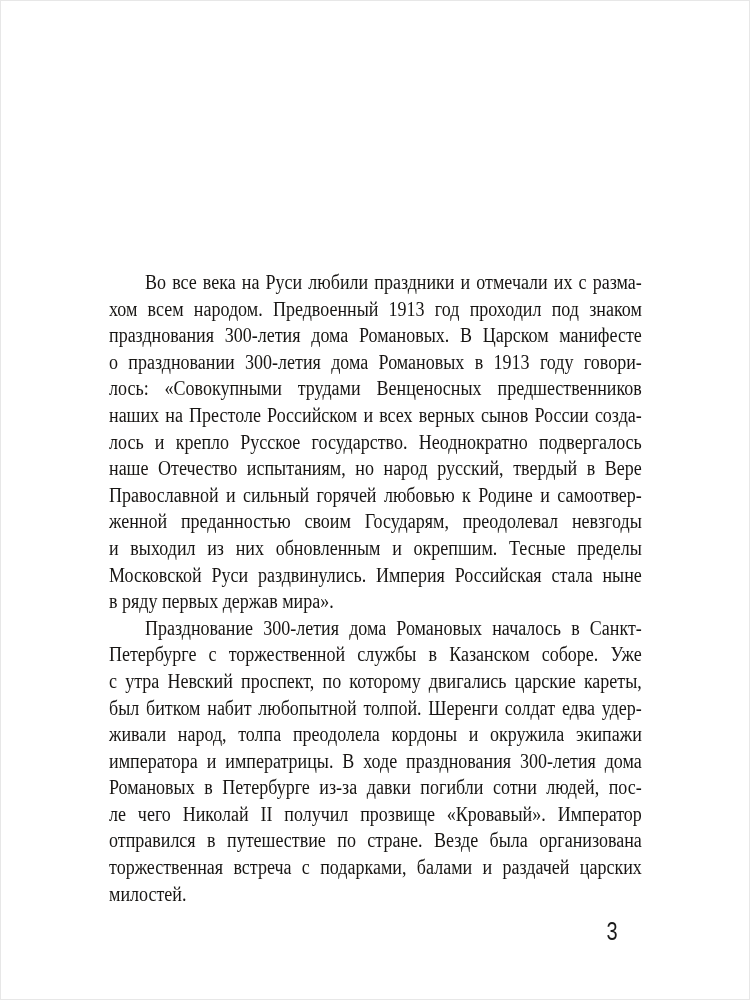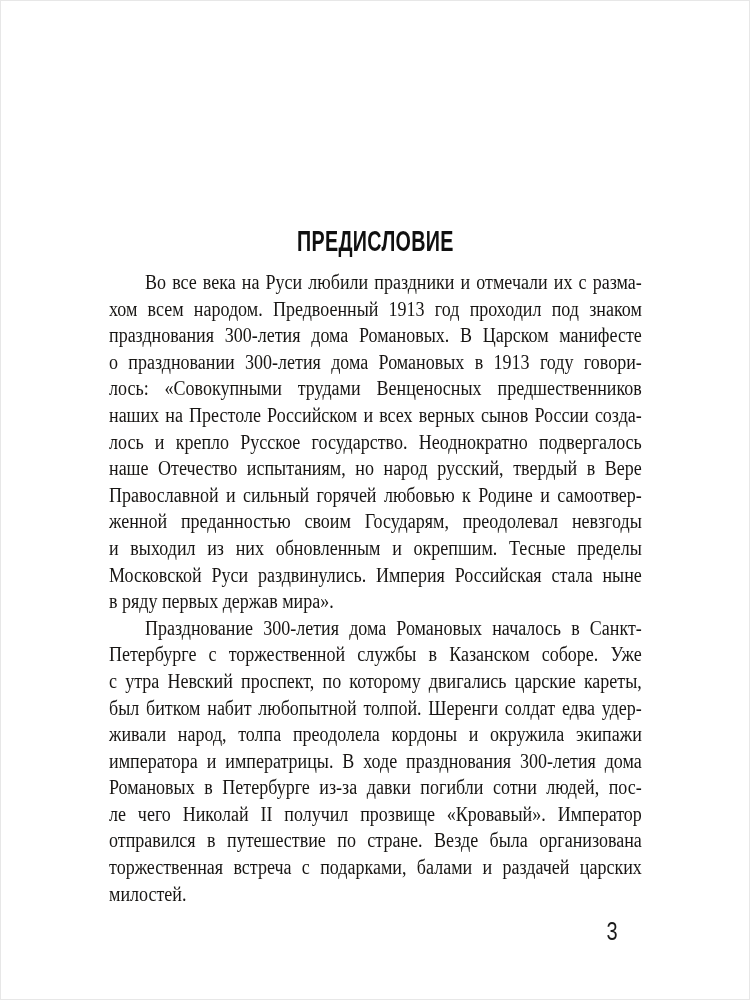--- a/index.html
+++ b/index.html
@@ -70,23 +70,20 @@
     display: inline-block;
     transform: scaleX(0.8);
     transform-origin: 50% 50%;
   }
 </style>
 </head>
 <body>
 
 <div class="page">
 
-  <div class="chapter-title">
-    <span class="condensed">ПРЕДИСЛОВИЕ</span>
-  </div>
 
   <div class="body-text">
       <div class="para">
         <div class="line">Во все века на Руси любили праздники и отмечали их с разма-</div>
         <div class="line">хом всем народом. Предвоенный 1913 год проходил под знаком</div>
         <div class="line">празднования 300-летия дома Романовых. В Царском манифесте</div>
         <div class="line">о праздновании 300-летия дома Романовых в 1913 году говори-</div>
         <div class="line">лось: «Совокупными трудами Венценосных предшественников</div>
         <div class="line">наших на Престоле Российском и всех верных сынов России созда-</div>
         <div class="line">лось и крепло Русское государство. Неоднократно подвергалось</div>

